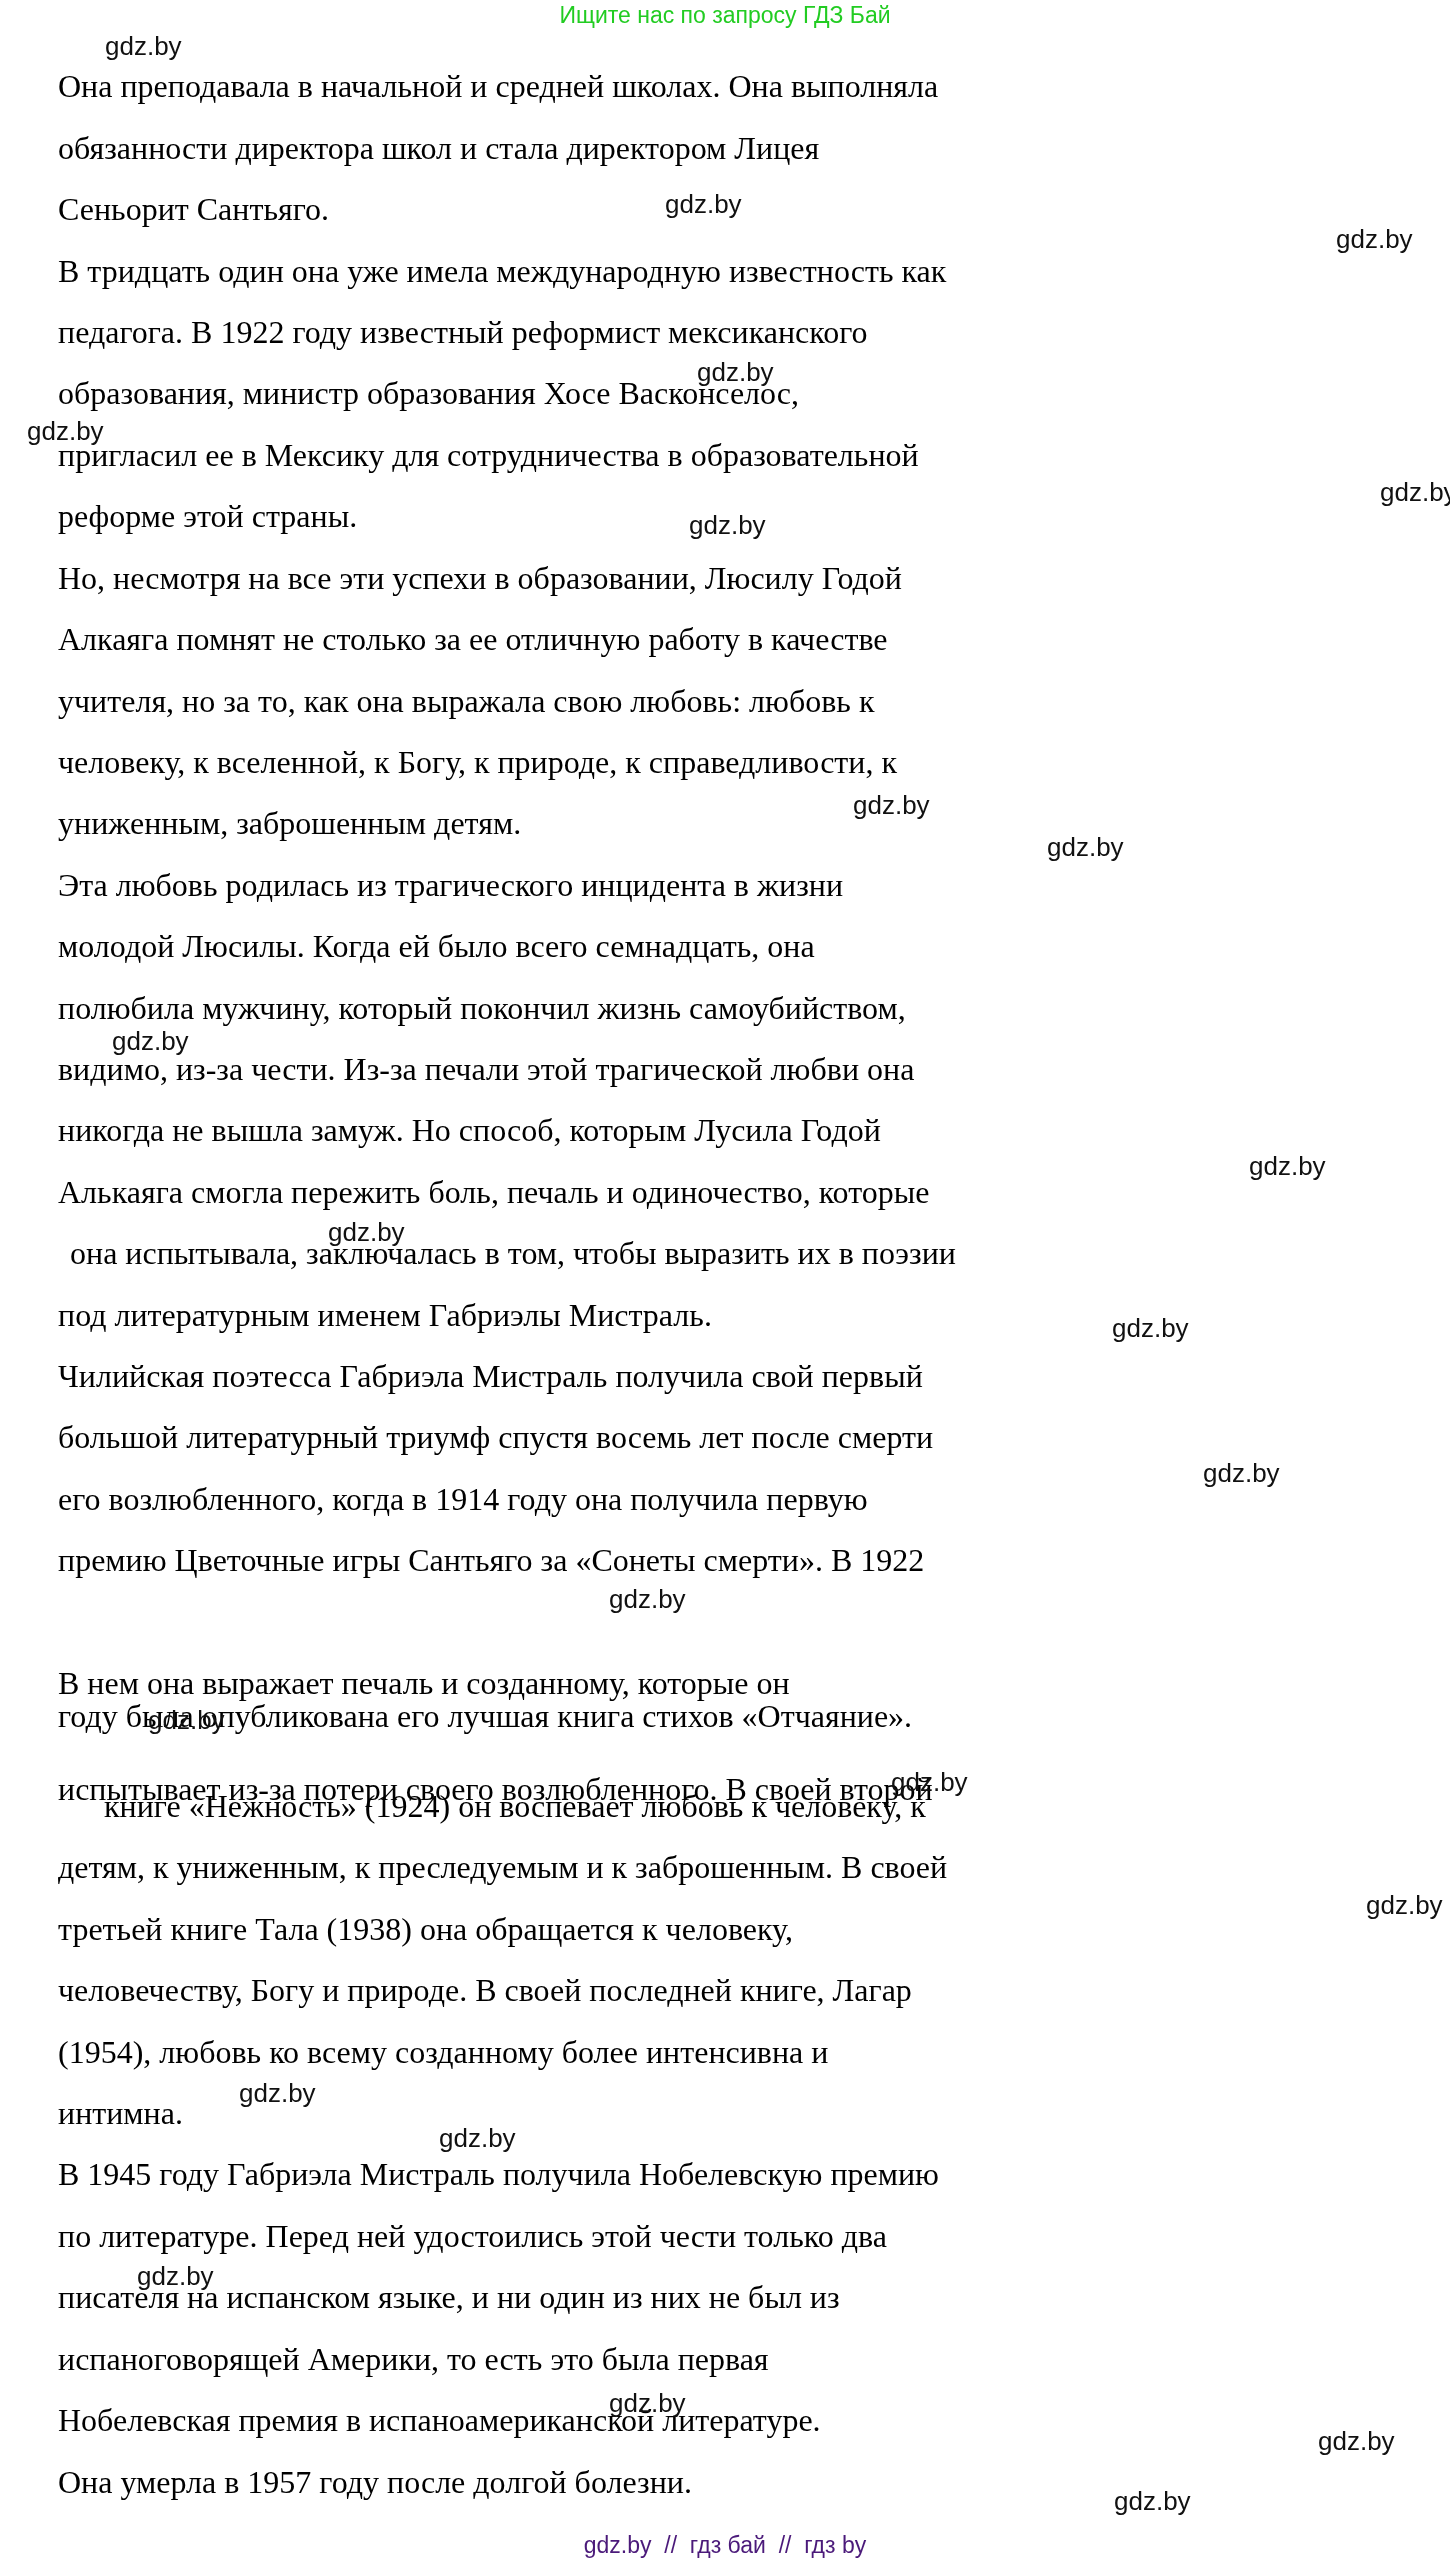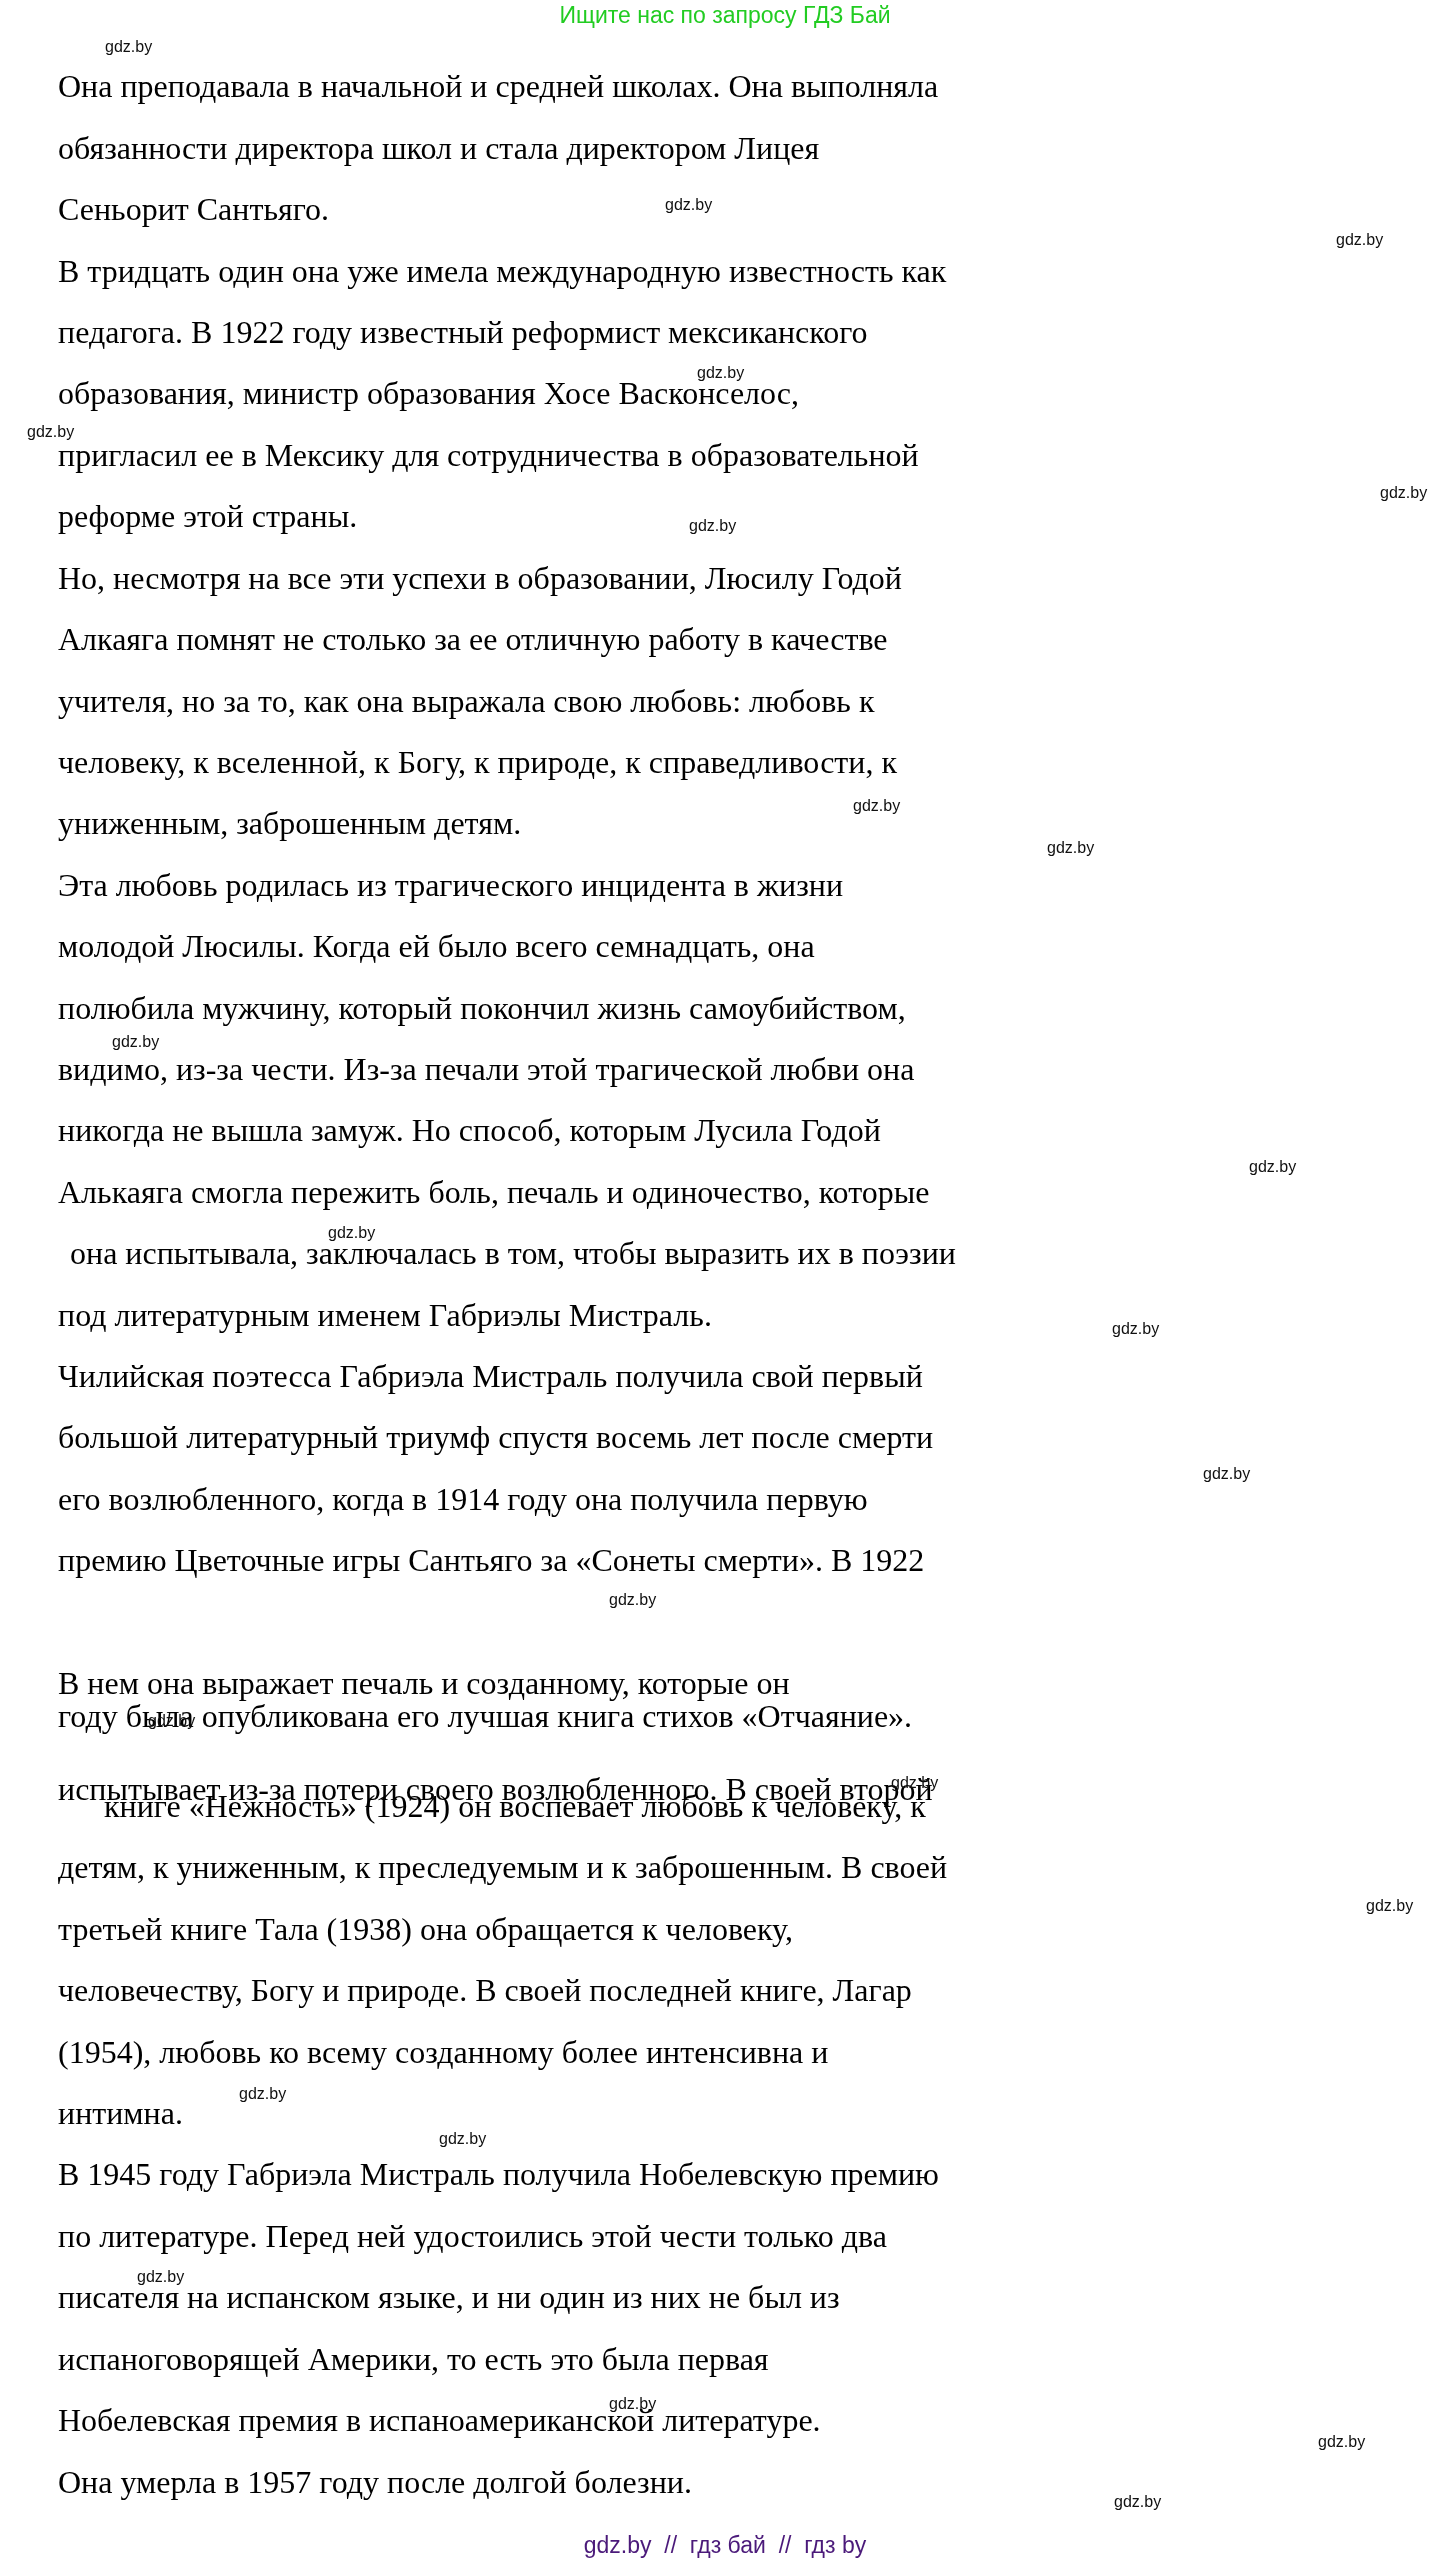--- a/index.html
+++ b/index.html
@@ -16,21 +16,21 @@
   }
   .text-block { position: absolute; left: 58px; top: 0; width: 1352px; }
   .line {
     position: absolute; left: 0; width: 1352px; height: 54px;
     font-family: "Liberation Serif", serif; font-size: 32px; line-height: 54px;
     color: #000000; white-space: nowrap; text-align: justify; text-align-last: justify;
   }
   .line.last { text-align: left; text-align-last: left; }
   .watermark {
     position: absolute; font-family: "Liberation Sans", sans-serif;
-    font-size: 16px; line-height: 25.5px; color: #111111; white-space: nowrap;
+    font-size: 26px; line-height: 25.5px; color: #111111; white-space: nowrap;
   }
 </style>
 </head>
 <body>
 
 <div class="header-banner" style="color: rgb(34, 204, 34);">Ищите нас по запросу ГДЗ Бай</div>
 
 <div class="text-block" id="text-block">
     <div class="line" style="top: 59px; white-space: nowrap; text-align: left; text-align-last: left;">Она преподавала в начальной и средней школах. Она выполняла</div>
     <div class="line" style="top: 121px; white-space: nowrap; text-align: left; text-align-last: left;">обязанности директора школ и стала директором Лицея</div>

